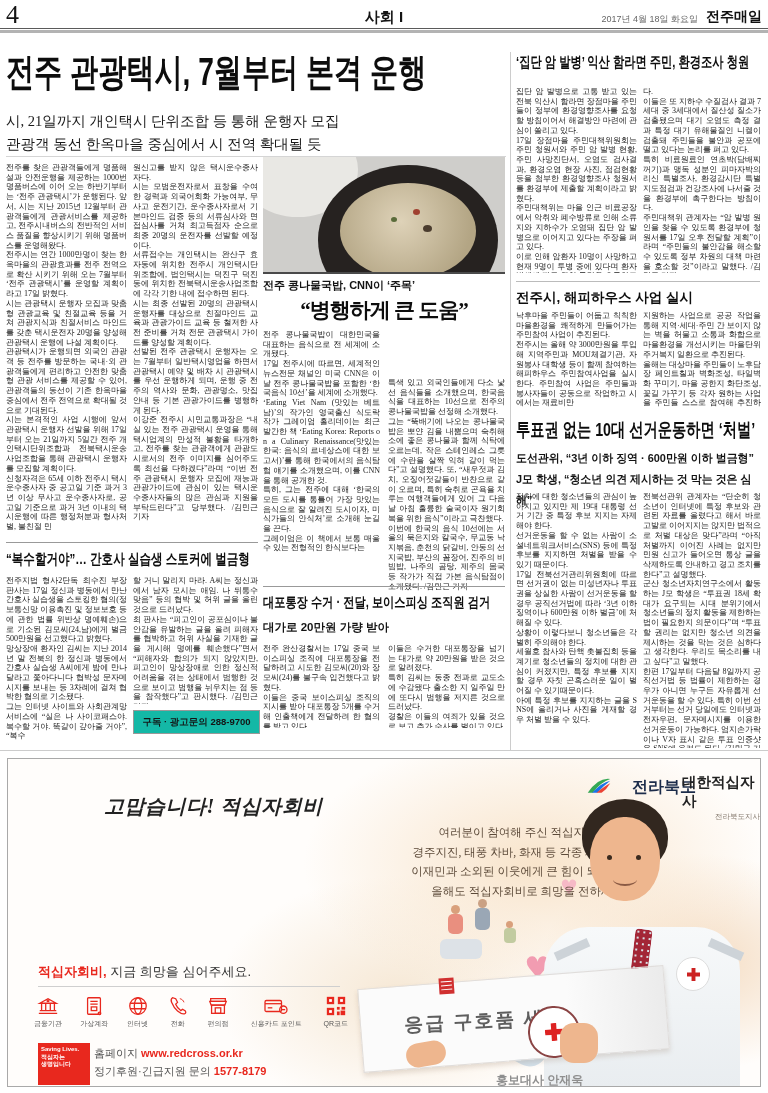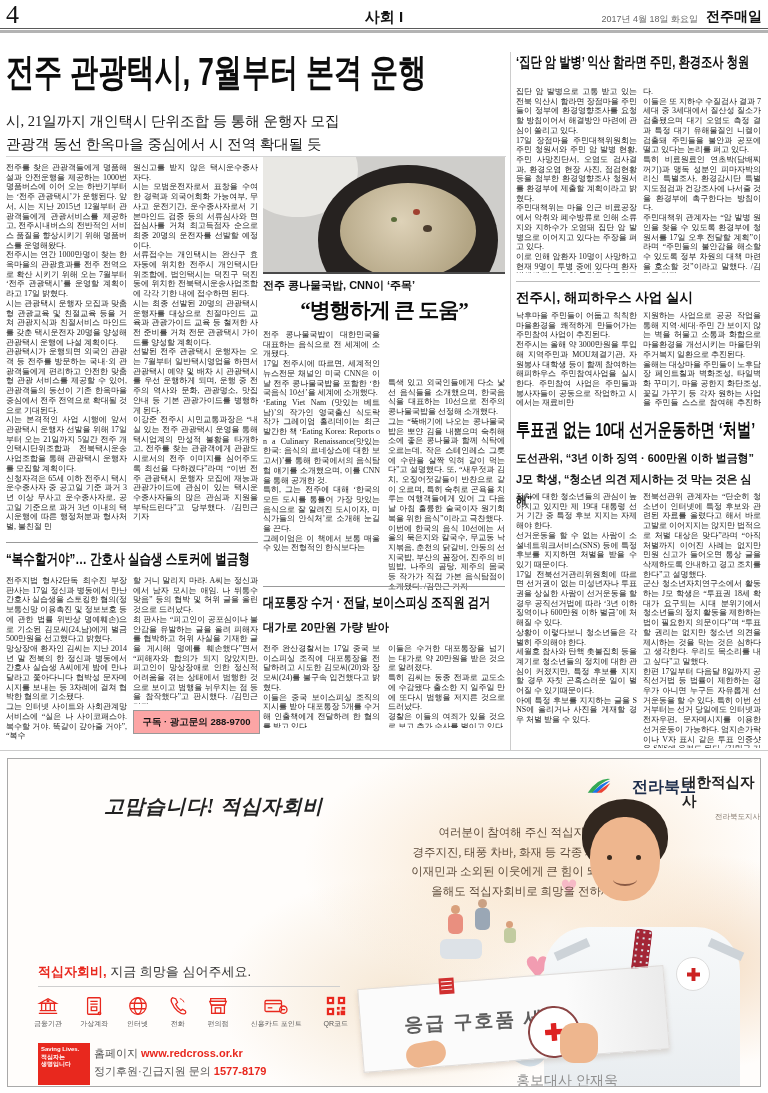--- a/index.html
+++ b/index.html
@@ -21,21 +21,21 @@
   .col{position:absolute;font-size:8px;line-height:9.7px;text-align:justify;word-break:break-all;
        white-space:pre-line;overflow:hidden;color:#1a1a1a;}
   .lead-subheads{left:6px;top:110px;font-size:14.5px;line-height:23px;white-space:pre-line;color:#1a1a1a;}
   
   .photo{left:263px;top:157px;width:242px;height:115px;background:#cfcecb;overflow:hidden;border-bottom:2px solid #4a4a4a;}
   .ph-dish{left:-25px;top:-35px;width:120px;height:95px;background:#e9e8e4;border-radius:50%;}
   .ph-bowl{left:55px;top:8px;width:180px;height:150px;background:#262220;border-radius:50%;}
   .ph-broth{left:77px;top:26px;width:136px;height:96px;border-radius:50%;
             background:radial-gradient(circle at 45% 40%,#ded2b8,#b3a584 75%);}
   .ph-dot{border-radius:50%;}
-  .subscribe-box{left:133px;top:710px;width:125px;height:22px;border:1px solid #999;background:#fca5a5;
+  .subscribe-box{left:133px;top:710px;width:125px;height:22px;border:1px solid #999;background:#14b8a6;
                  text-align:center;line-height:22px;font-size:9.5px;font-weight:800;}
   
   .ad{left:7px;top:758px;width:752px;height:327px;border:1px solid #a9a9a9;overflow:hidden;
       background:
         radial-gradient(ellipse 330px 190px at 70% 32%, #f8e4cb 0%, rgba(248,228,203,0) 70%),
         radial-gradient(ellipse 260px 170px at 52% 72%, #f6e8d5 0%, rgba(246,232,213,0) 70%),
         radial-gradient(ellipse 220px 150px at 92% 62%, #f4dcc2 0%, rgba(244,220,194,0) 72%),
         #fffdfb;}
   .ad .abs{position:absolute;}
   .ad-thanks{left:96px;top:34px;font-size:20px;font-weight:700;font-style:italic;color:#222;letter-spacing:.5px;}
@@ -225,21 +225,21 @@
       <div style="position:absolute;left:2px;top:11px;width:11px;height:1px;background:#fff;"></div>
     </div>
     <div class="abs box-label">응급 구호품 세트</div>
     <div class="abs emblem">
         <svg width="18" height="18" viewBox="0 0 10 10">
           <path d="M3.5 0h3v3.5H10v3H6.5V10h-3V6.5H0v-3h3.5z" fill="#d22"></path>
         </svg>
       </div>
     <div class="abs skin" style="left:398px;top:283px;width:40px;height:24px;border-radius:12px;transform:rotate(-10deg);"></div>
     <div class="abs skin" style="left:552px;top:264px;width:38px;height:40px;border-radius:14px;"></div>
-    <div class="abs sans" style="left:508px;top:313px;font-size:14px;color:#8f8f8f;">홍보대사 안재욱</div>
+    <div class="abs sans" style="left:488px;top:313px;font-size:12px;color:#8f8f8f;font-weight:bold;">홍보대사 안재욱</div>
 
     <div class="abs donate-title">
       <b>적십자회비,</b><span> 지금 희망을 심어주세요.</span>
     </div>
     <div class="donate-rule"></div>
 
     <div class="abs channels">
       <div class="ch">
         <span><svg width="22" height="22" viewBox="0 0 24 24" fill="none" stroke="#e8281e" stroke-width="1.4">
               <path d="M3 9l9-5 9 5z"></path>

